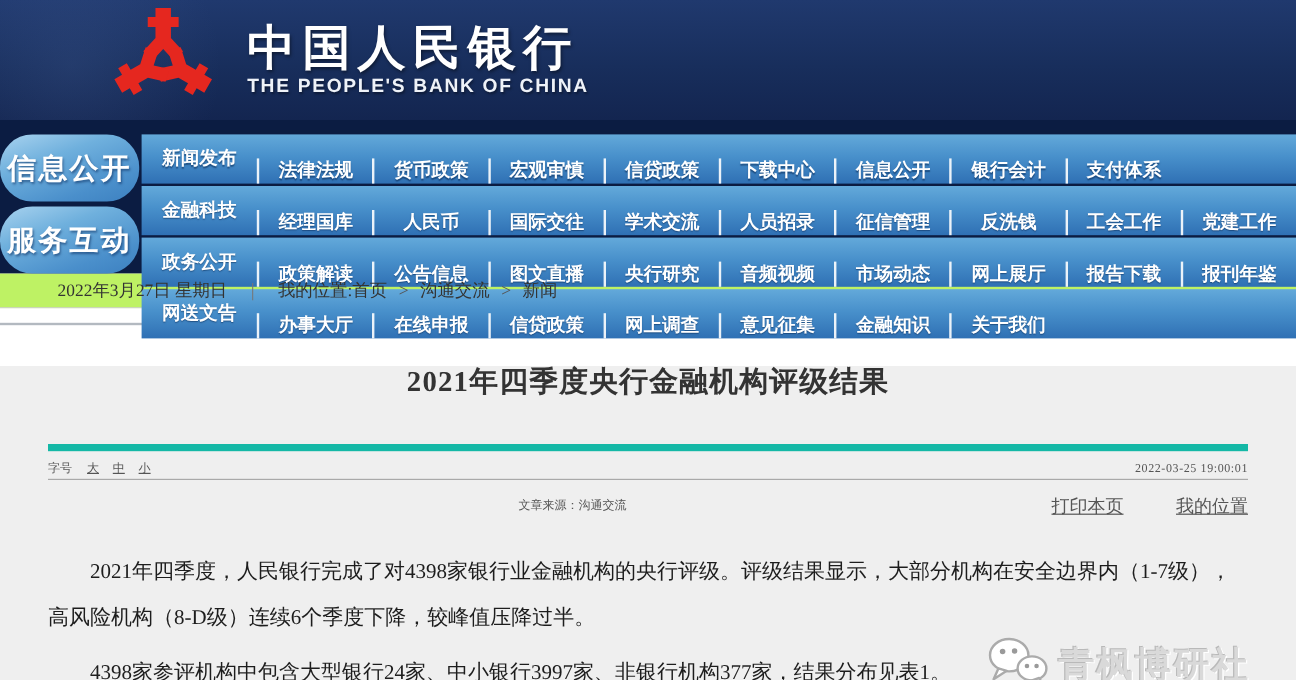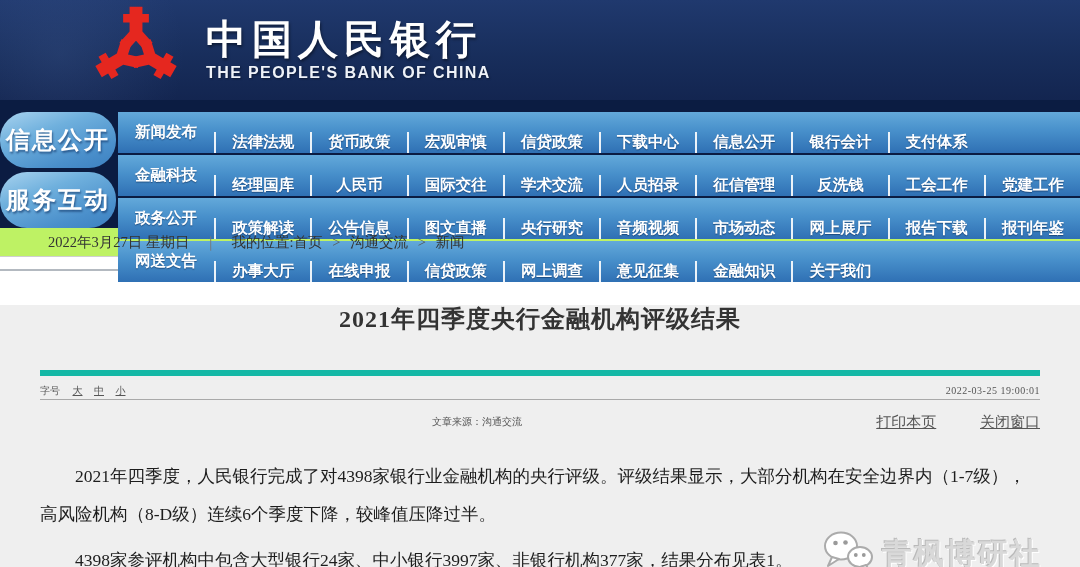--- a/index.html
+++ b/index.html
@@ -161,21 +161,21 @@
         <a class="ulink">小</a>
       </div>
       <div class="meta-center">
         <span>文章来源：</span><span>沟通交流</span>
       </div>
       <div class="meta-right">2022-03-25 19:00:01</div>
     </div>
 
     <div class="actions">
       <a class="ulink">打印本页</a>
-      <a class="ulink">关闭窗口</a>
+      <a class="ulink">我的位置</a>
     </div>
 
     <div class="body-text">
         <p>2021年四季度，人民银行完成了对4398家银行业金融机构的央行评级。评级结果显示，大部分机构在安全边界内（1-7级），高风险机构（8-D级）连续6个季度下降，较峰值压降过半。</p>
         <p>4398家参评机构中包含大型银行24家、中小银行3997家、非银行机构377家，结果分布见表1。</p>
       </div>
 
     <div class="watermark">
       <span>
         <svg width="52" height="44" viewBox="0 0 52 44">

